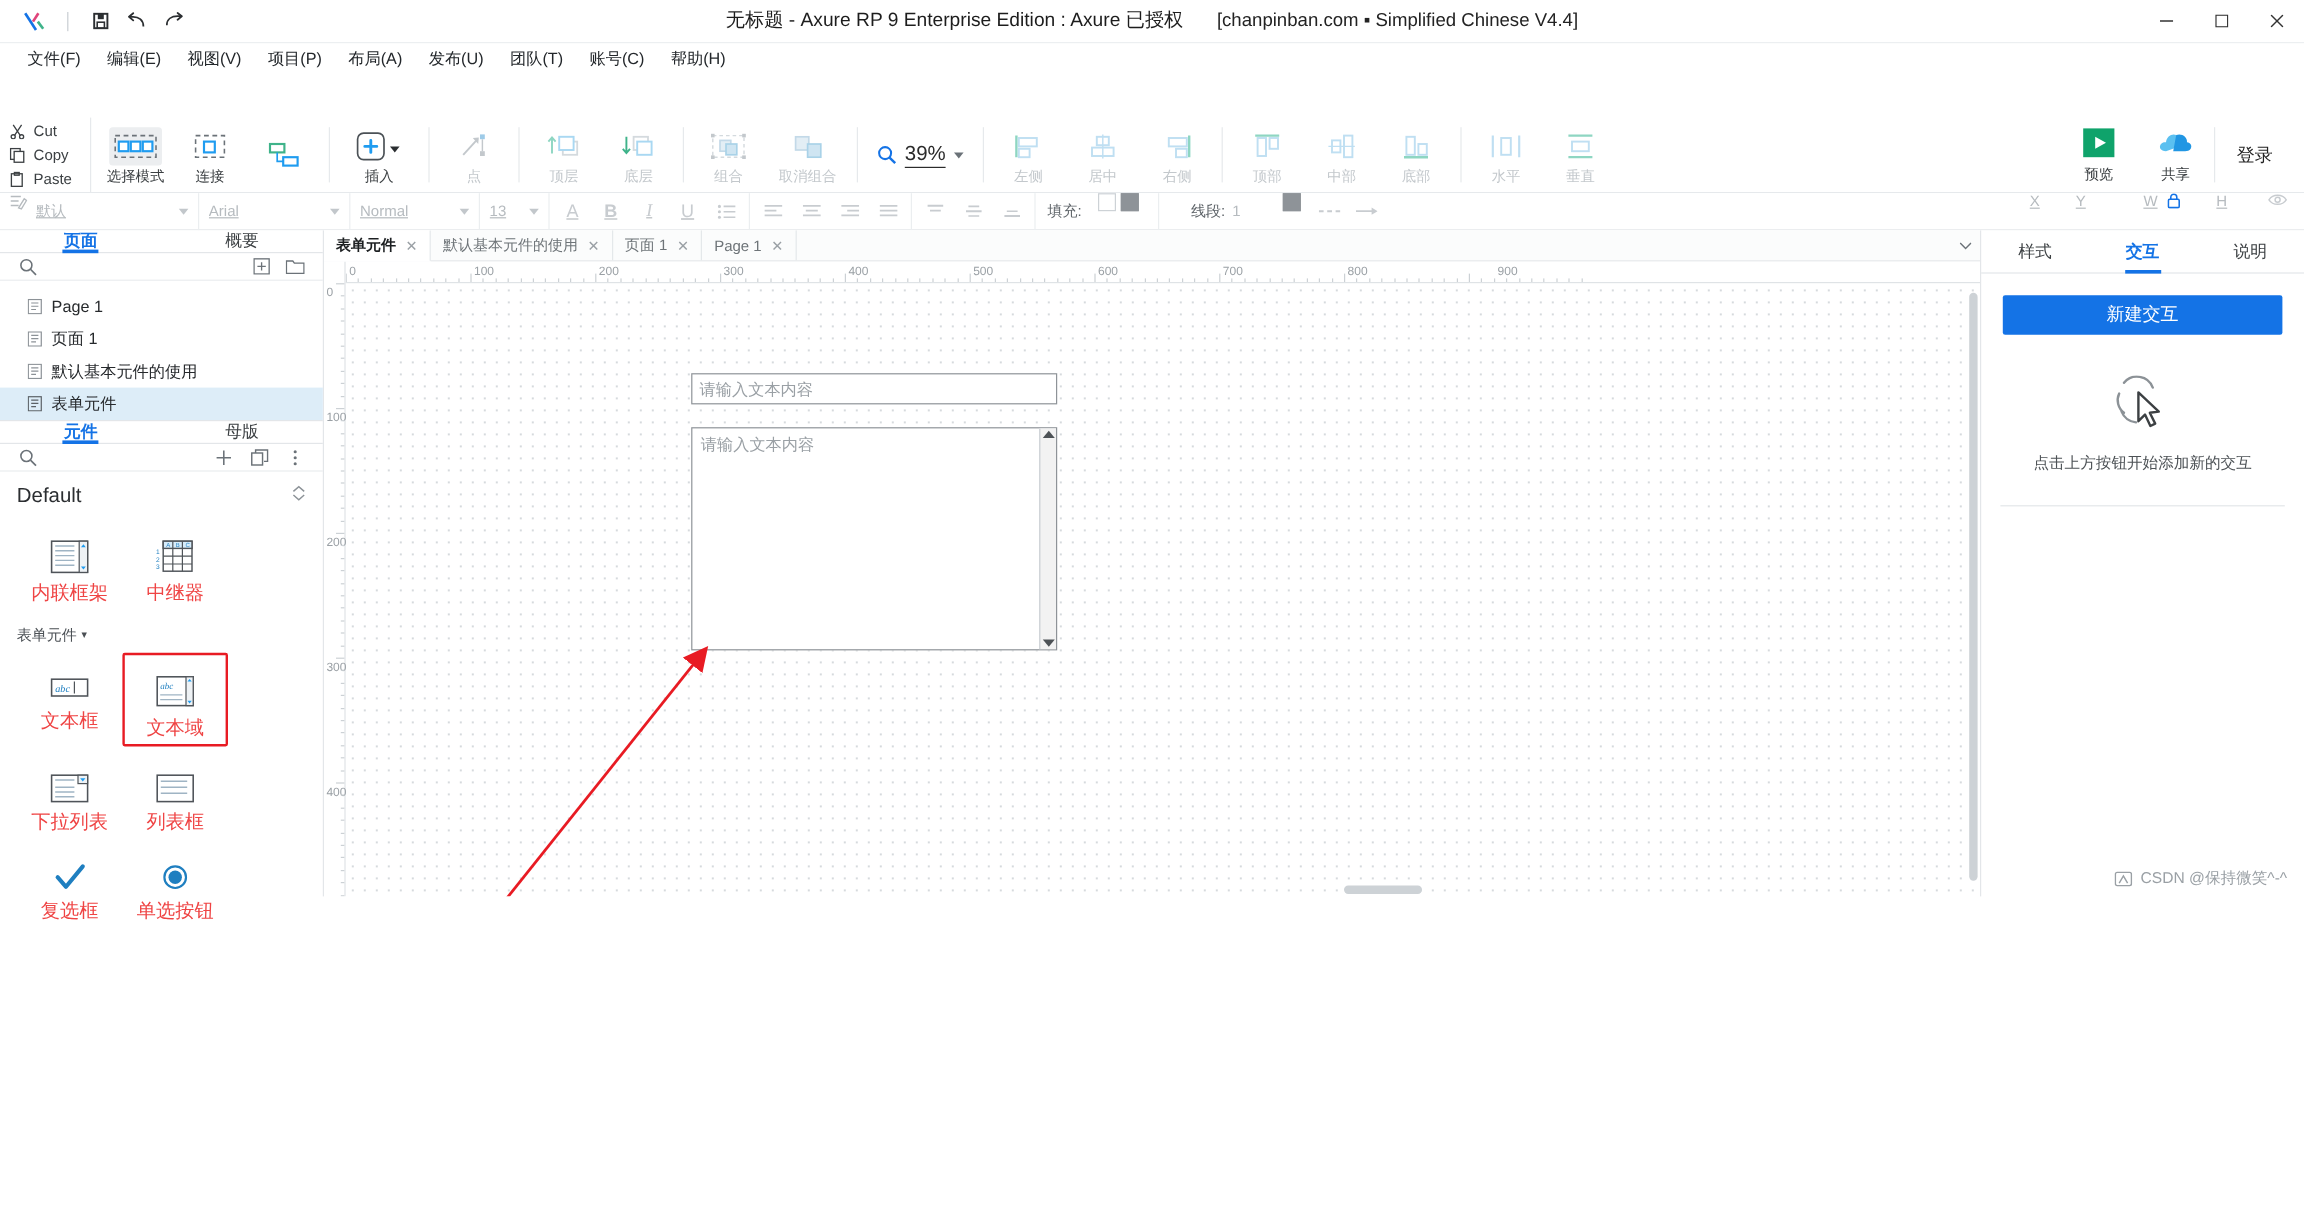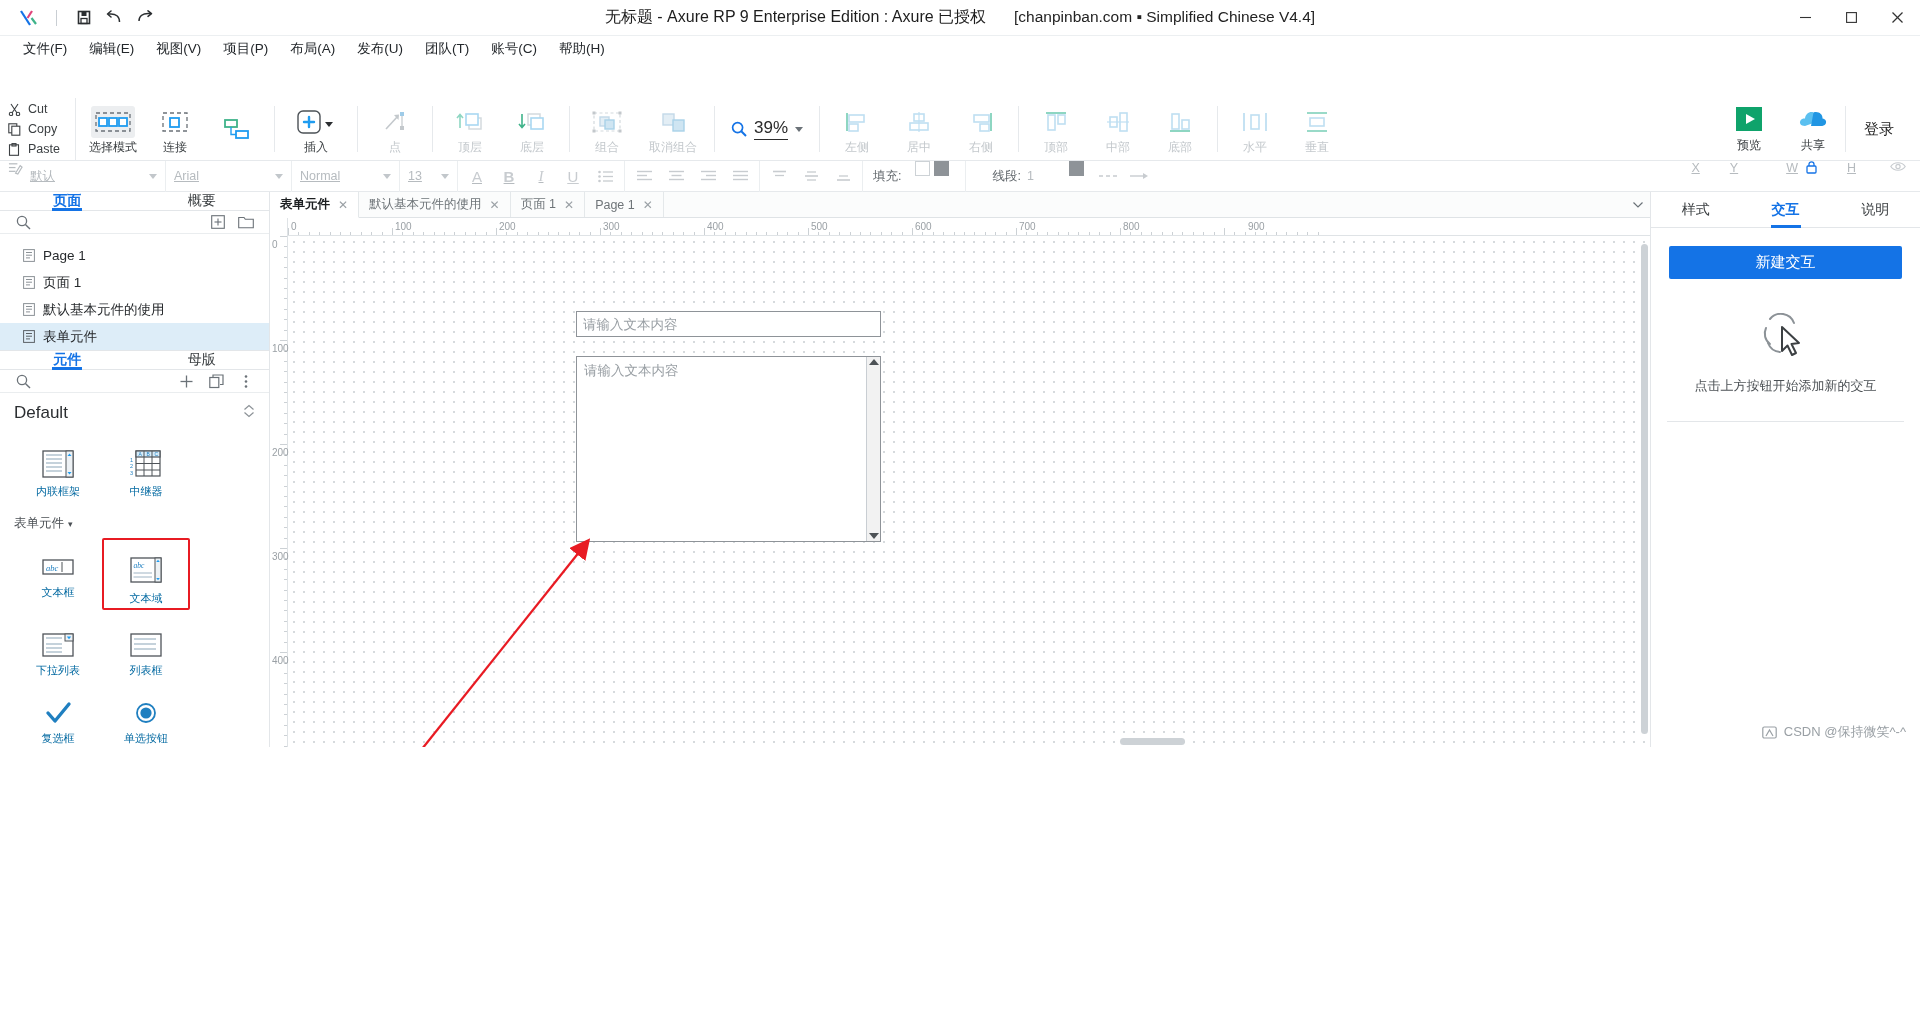--- a/index.html
+++ b/index.html
@@ -108,21 +108,21 @@
   .leftspacer { flex:1 1 auto; }
 
   .libtabs { height:36px; display:flex; border-top:1px solid #e3e6e9; border-bottom:1px solid #e3e6e9; }
   .libsearch { height:34px; display:flex;align-items:center; padding:0 12px; gap:8px; border-bottom:1px solid #eaedef;}
   .libhead { padding: 10px 14px 4px 14px; display:flex; align-items:center; justify-content:space-between; }
   .libhead .t { font-size: 17px; color: #2b2e31;}
   .libline { height:1px; background:#dfe3e6; margin: 2px 14px 0 14px;}
   .widgrid { display:flex; flex-wrap:wrap; padding: 8px 10px 0 14px; }
   .widget { width: 88px; display:flex; flex-direction:column; align-items:center; cursor:pointer; margin-bottom: 6px;}
   .widget .wic { height:42px; display:flex; align-items:flex-end; justify-content:flex-start; }
-  .widget .wlbl { font-size:11px; color:#0369a1; margin-top:5px;}
+  .widget .wlbl { font-size:16px; color:#ef4444; margin-top:5px;}
   .widget.hl { border: 2px solid #e81b23; border-radius: 2px; padding: 4px 0 2px 0;}
   .secthead { font-size:12.5px; color:#4a4f54; padding: 10px 0 2px 14px; display:flex; align-items:center; gap:4px; cursor:pointer;}
 
   
   .canvaswrap { flex:1 1 auto; display:flex; flex-direction:column; min-width:0; background:#fff;}
   .doctabs { height:26px; display:flex; align-items:stretch; border-bottom:1px solid #dfe3e6; background:#fbfcfc; }
   .dtab { display:flex; align-items:center; gap:8px; padding: 0 10px; font-size:12.5px; color:#6e7478;
           border-right:1px solid #e4e8ea; cursor:pointer; white-space:nowrap;}
   .dtab.active { background:#fff; color:#1c1f21; font-weight:bold; border-bottom:1px solid #fff; margin-bottom:-1px;}
   .dtab .x { font-size:12px; color:#9aa0a5; }

